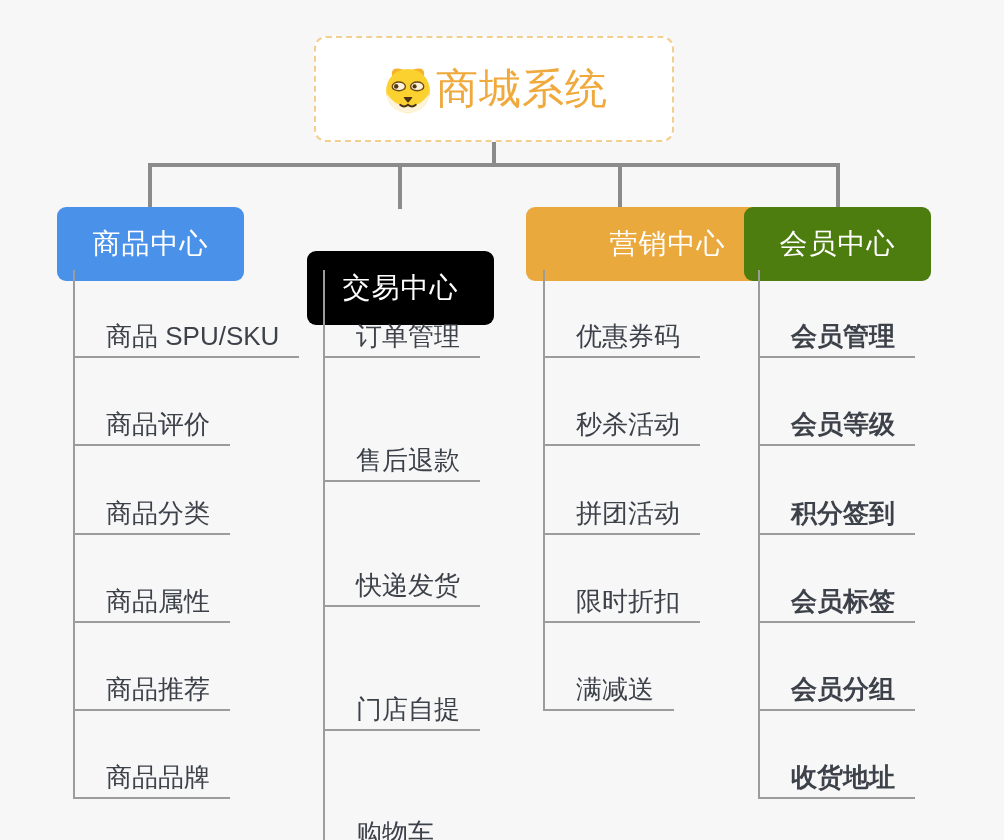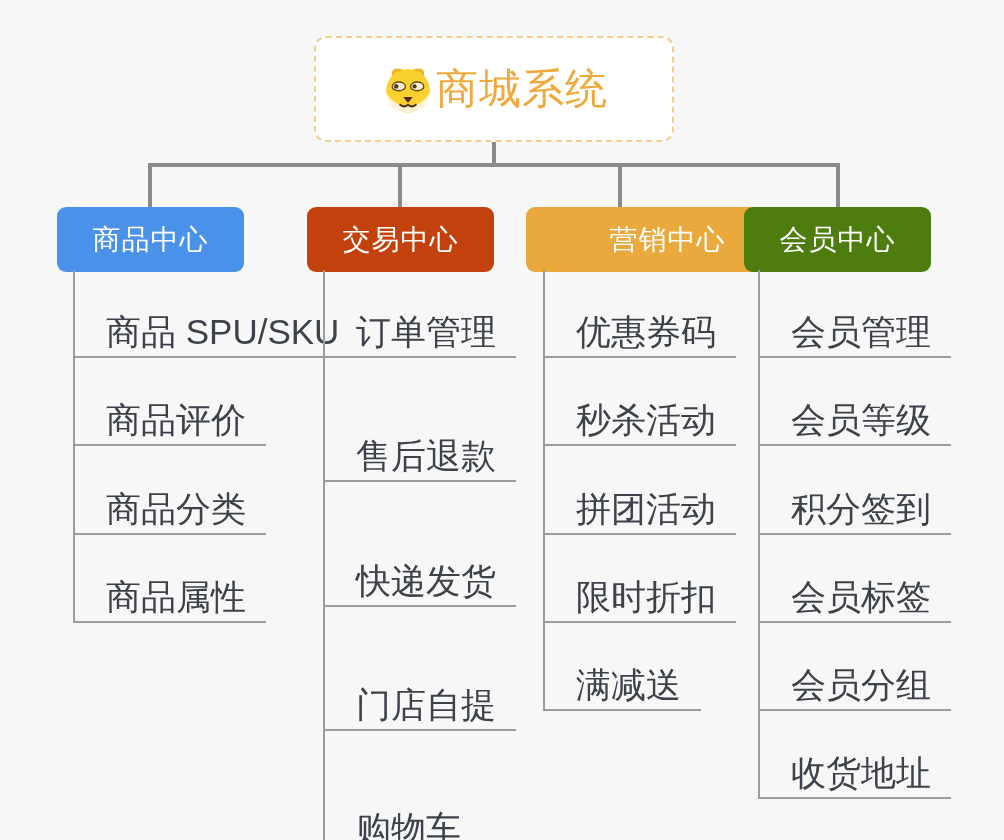--- a/index.html
+++ b/index.html
@@ -16,35 +16,35 @@
   
   .root-node{
     position:absolute;left:314px;top:36px;width:360px;height:106px;
     box-sizing:border-box;background:#ffffff;border:2px dashed #f2cf8e;
     border-radius:12px;display:flex;align-items:center;justify-content:center;font-family:Liberation Serif, serif;
   }
   .root-icon{width:56px;height:56px;display:block;}
   .root-title{font-size:42px;color:#f0a93c;letter-spacing:1px;line-height:1;}
   
   .branch{
-    position:absolute;top:207px;width:187px;height:65px;border-radius:9px;
+    position:absolute;top:207px;width:187px;height:74px;border-radius:9px;
     color:#ffffff;font-size:28px;display:flex;align-items:center;justify-content:center;
     letter-spacing:1px;
   }
   .b1{left:57px;} .b2{left:307px;} .b3{left:526px;} .b4{left:744px;}
   
   .col{
     position:absolute;top:270px;border-left:2px solid #9c9c9c;
     display:flex;flex-direction:column;align-items:flex-start;
   }
-  .c1{left:73px;} .c2{left:323px;gap:36px;} .c3{left:543px;} .c4{left:758px;}
+  .c1{left:73px;} .c2{left:323px;gap:36px;} .c3{left:543px;} .c4{left:758px;font-weight:bold;}
   .leaf{
     box-sizing:border-box;height:88.2px;display:flex;align-items:flex-end;
     border-bottom:2px solid #9c9c9c;padding:0 20px 7px 31px;
-    font-size:35px;color:#3d424a;white-space:nowrap;line-height:1;
+    font-size:26px;color:#3d424a;white-space:nowrap;line-height:1;
   }
 </style>
 </head>
 <body>
 
 <div class="canvas">
 
   <div class="conn stem"></div>
   <div class="conn trunk"></div>
   <div class="conn drop d1"></div>
@@ -65,29 +65,31 @@
         <circle cx="18.5" cy="29" r="2.4" fill="#533810"></circle>
         <circle cx="39.5" cy="29" r="2.4" fill="#533810"></circle>
         <path d="M28 41 h8 q1.5 0 .6 1.4 l-3.4 4.2 q-1.2 1.4 -2.4 0 l-3.4 -4.2 q-.9 -1.4 .6 -1.4 Z" fill="#4a3118"></path>
         <path d="M23 50 q4.5 4 9 0 q4.5 4 9 0" fill="none" stroke="#4a3118" stroke-width="2" stroke-linecap="round"></path>
       </svg>
     </span>
     <span class="root-title">商城系统</span>
   </div>
 
   <div class="branch b1" style="background: rgb(74, 145, 234);">商品中心</div>
-  <div class="branch b2" style="background: #c2410c;">交易中心</div>
+  <div class="branch b2" style="background: #000000; margin-top: 44px;">交易中心</div>
   <div class="branch b3" style="background: rgb(234, 169, 60); padding-left: 48px;">营销中心</div>
   <div class="branch b4" style="background: #4d7c0f;">会员中心</div>
 
   <div class="col c1">
     <div class="leaf">商品 SPU/SKU</div>
     <div class="leaf">商品评价</div>
     <div class="leaf">商品分类</div>
     <div class="leaf">商品属性</div>
+    <div class="leaf">商品推荐</div>
+    <div class="leaf">商品品牌</div>
   </div>
 
   <div class="col c2">
     <div class="leaf">订单管理</div>
     <div class="leaf">售后退款</div>
     <div class="leaf">快递发货</div>
     <div class="leaf">门店自提</div>
     <div class="leaf">购物车</div>
     <div class="leaf">销售分佣</div>
   </div>

